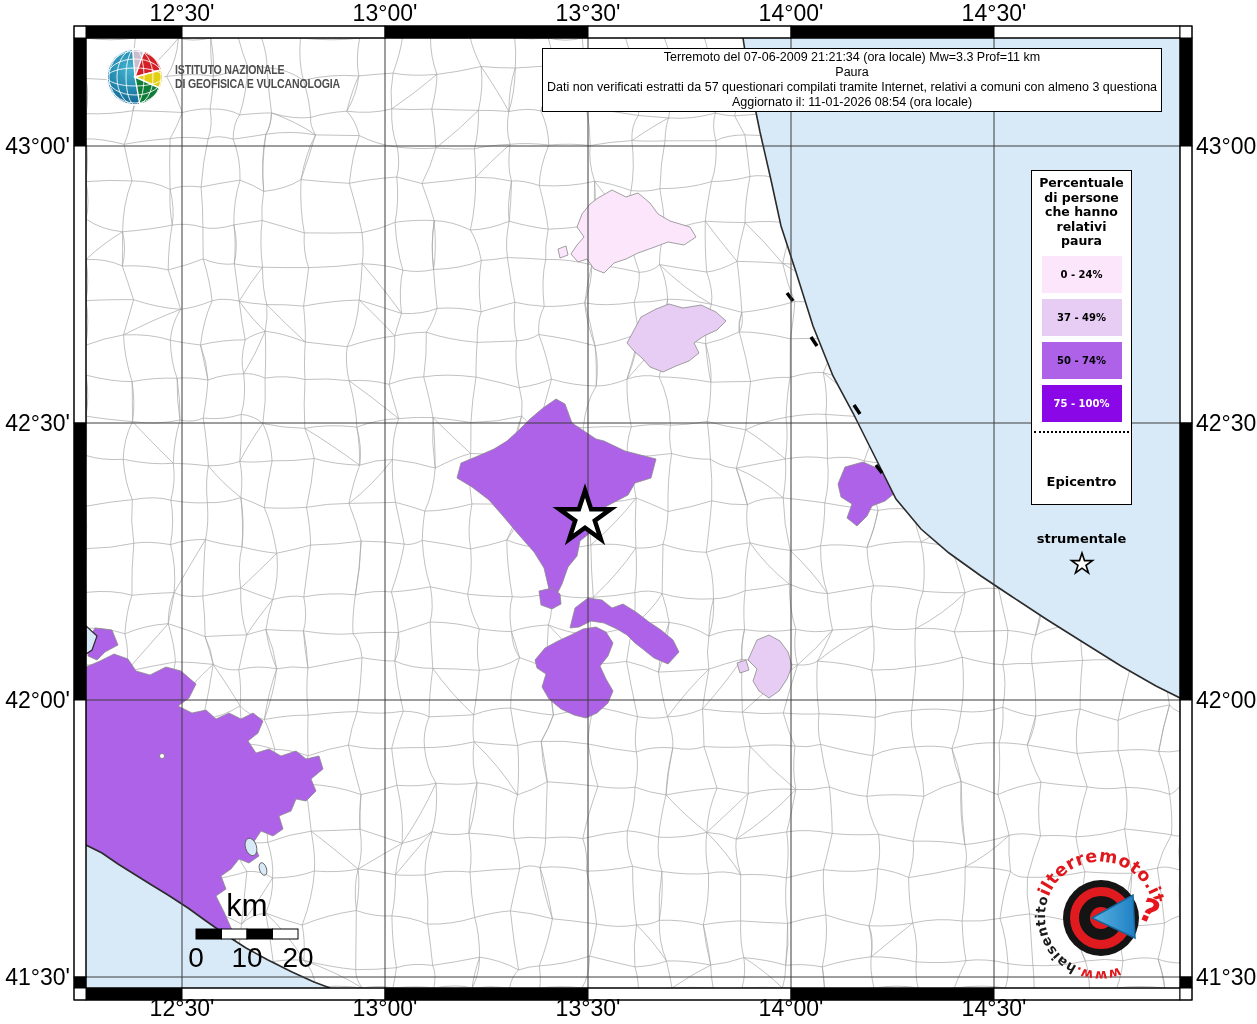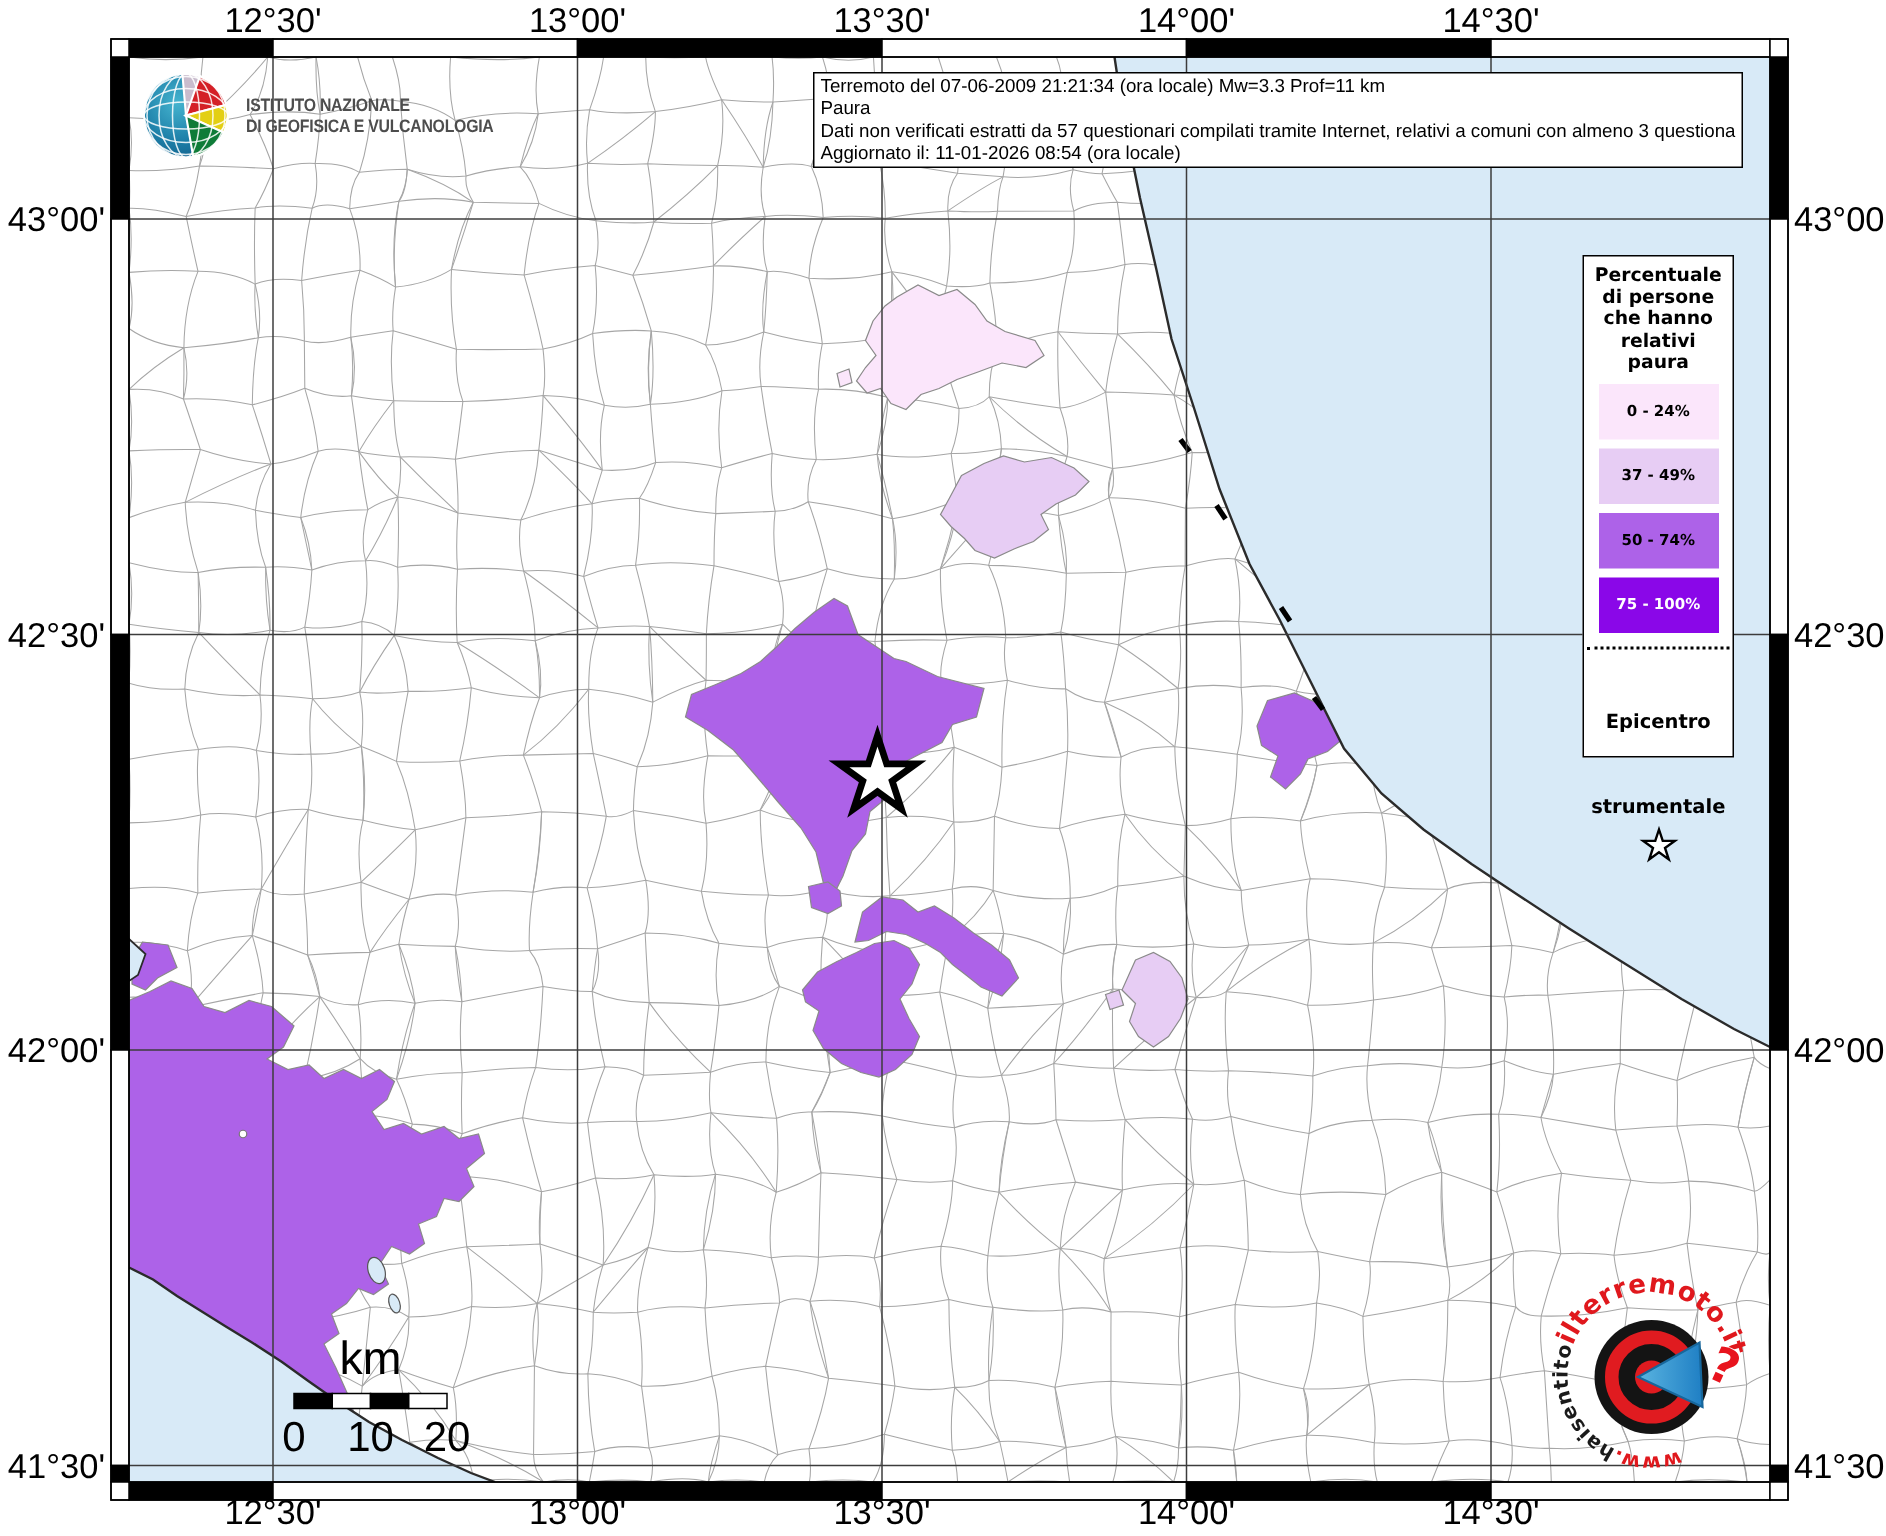--- a/index.html
+++ b/index.html
@@ -1,28 +1,28 @@
 <!DOCTYPE html>
 <html><head>
 <meta charset="utf-8">
 <style>
   html,body{margin:0;padding:0;background:#fff;}
   #stage{position:relative;width:1257px;height:1024px;background:#fff;overflow:hidden;
          font-family:"Liberation Sans",sans-serif;border-radius:22px;}
   #map-svg{position:absolute;left:0;top:0;}
   
   #title-box{position:absolute;left:542px;top:48px;width:610px;height:60px;
-    background:#fff;border:1px solid #000;padding:1px 4px;z-index:5;}
+    background:#fff;border:1px solid #000;padding:1px 4px;z-index:5;text-align:center;}
   #title-box .tline{font-size:12.5px;line-height:15px;white-space:nowrap;overflow:hidden;color:#000;}
   
-  #ingv-logo{position:absolute;left:92px;top:45px;z-index:4;display:flex;align-items:center;}
+  #ingv-logo{position:absolute;left:103px;top:45px;z-index:4;display:flex;align-items:center;}
   #ingv-text{margin-left:8px;color:#4d4d4d;font-size:12px;font-weight:bold;
     letter-spacing:-0.2px;transform:scaleX(0.88);transform-origin:left center;line-height:14px;}
   
-  #legend{position:absolute;left:1055px;top:170px;width:101px;height:335px;background:#fff;
+  #legend{position:absolute;left:1031px;top:170px;width:101px;height:335px;background:#fff;
     border:1.5px solid #000;z-index:5;text-align:center;box-sizing:border-box;
     font-family:"DejaVu Sans",sans-serif;}
   #legend .lt{font-size:12.5px;font-weight:bold;line-height:14.6px;color:#000;}
   #legend .lt-wrap{padding-top:5px;margin-bottom:7px;}
   .legend-swatch{width:80px;height:37px;margin:6px auto 0 auto;display:flex;
     align-items:center;justify-content:center;font-size:10px;font-weight:bold;}
   #legend .divider{border-top:2px dotted #000;margin:9px 2px 4px 2px;}
   #legend .ep{font-size:13px;font-weight:bold;line-height:16px;color:#000;margin-top:41px;}
   
   #footer-logo{position:absolute;left:1028px;top:846px;z-index:4;}

